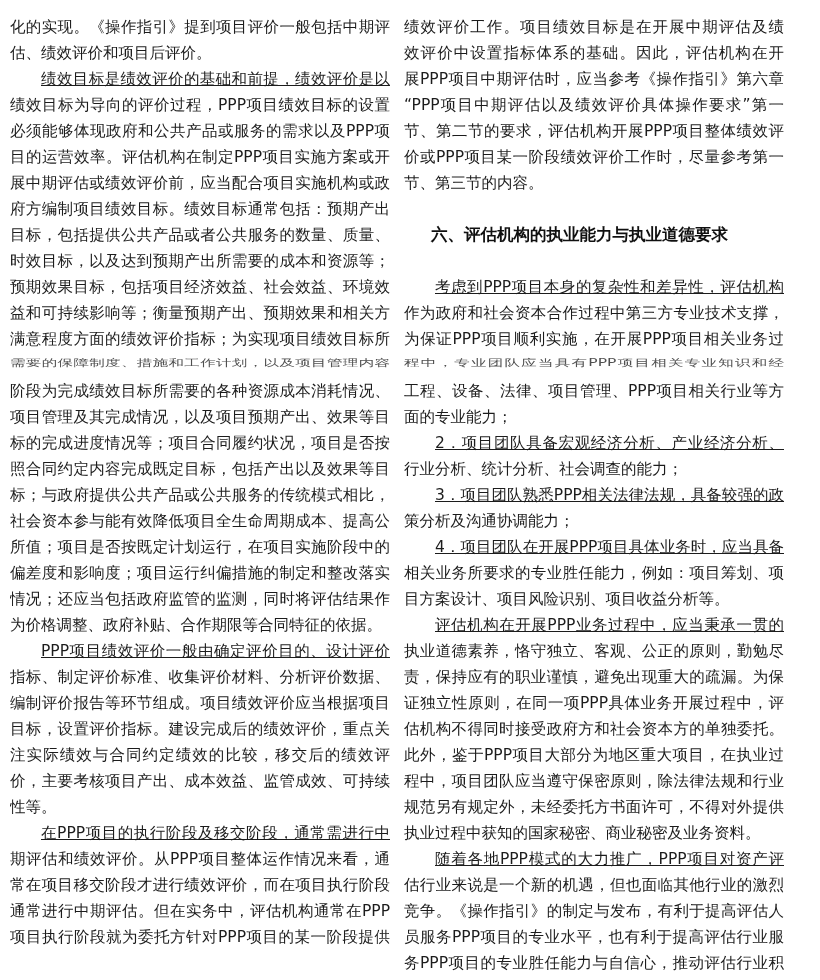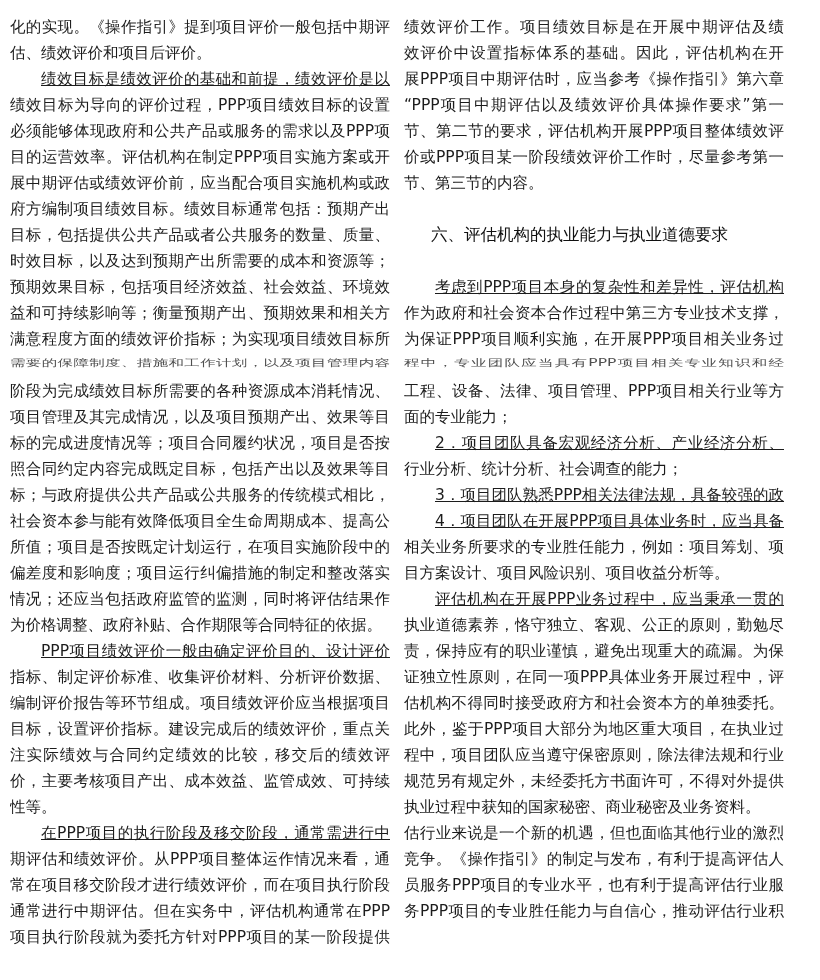--- a/index.html
+++ b/index.html
@@ -33,21 +33,21 @@
     text-align: justify;
     text-align-last: justify;
     text-justify: inter-character;
   }
   .line.end {
     text-align: left;
     text-align-last: left;
   }
   .line.indent { text-indent: 31px; text-decoration: underline; }
   .line.heading {
-    font-weight: normal;
+    font-weight: bold;
     font-size: 16.5px;
     text-align: left;
     text-align-last: left;
     text-indent: 27px;
     color: #101010;
   }
   .line.squish {
     transform: scaleY(0.62);
     transform-origin: 50% 25%;
     color: #4f4f4f;
@@ -109,30 +109,32 @@
       <div class="line blank"></div>
       <div class="line indent">考虑到PPP项目本身的复杂性和差异性，评估机构</div>
       <div class="line">作为政府和社会资本合作过程中第三方专业技术支撑，</div>
       <div class="line">为保证PPP项目顺利实施，在开展PPP项目相关业务过</div>
       <div class="line squish">程中，专业团队应当具有PPP项目相关专业知识和经</div>
       <div class="line">工程、设备、法律、项目管理、PPP项目相关行业等方</div>
       <div class="line end">面的专业能力；</div>
       <div class="line indent">2．项目团队具备宏观经济分析、产业经济分析、</div>
       <div class="line end">行业分析、统计分析、社会调查的能力；</div>
       <div class="line indent">3．项目团队熟悉PPP相关法律法规，具备较强的政</div>
+      <div class="line end">策分析及沟通协调能力；</div>
       <div class="line indent">4．项目团队在开展PPP项目具体业务时，应当具备</div>
       <div class="line">相关业务所要求的专业胜任能力，例如：项目筹划、项</div>
       <div class="line end">目方案设计、项目风险识别、项目收益分析等。</div>
       <div class="line indent">评估机构在开展PPP业务过程中，应当秉承一贯的</div>
       <div class="line">执业道德素养，恪守独立、客观、公正的原则，勤勉尽</div>
       <div class="line">责，保持应有的职业谨慎，避免出现重大的疏漏。为保</div>
       <div class="line">证独立性原则，在同一项PPP具体业务开展过程中，评</div>
       <div class="line">估机构不得同时接受政府方和社会资本方的单独委托。</div>
       <div class="line">此外，鉴于PPP项目大部分为地区重大项目，在执业过</div>
       <div class="line">程中，项目团队应当遵守保密原则，除法律法规和行业</div>
       <div class="line">规范另有规定外，未经委托方书面许可，不得对外提供</div>
       <div class="line end">执业过程中获知的国家秘密、商业秘密及业务资料。</div>
+      <div class="line indent">随着各地PPP模式的大力推广，PPP项目对资产评</div>
       <div class="line">估行业来说是一个新的机遇，但也面临其他行业的激烈</div>
       <div class="line">竞争。《操作指引》的制定与发布，有利于提高评估人</div>
       <div class="line">员服务PPP项目的专业水平，也有利于提高评估行业服</div>
       <div class="line">务PPP项目的专业胜任能力与自信心，推动评估行业积</div>
     </div>
 </div>
 
 </body></html>

